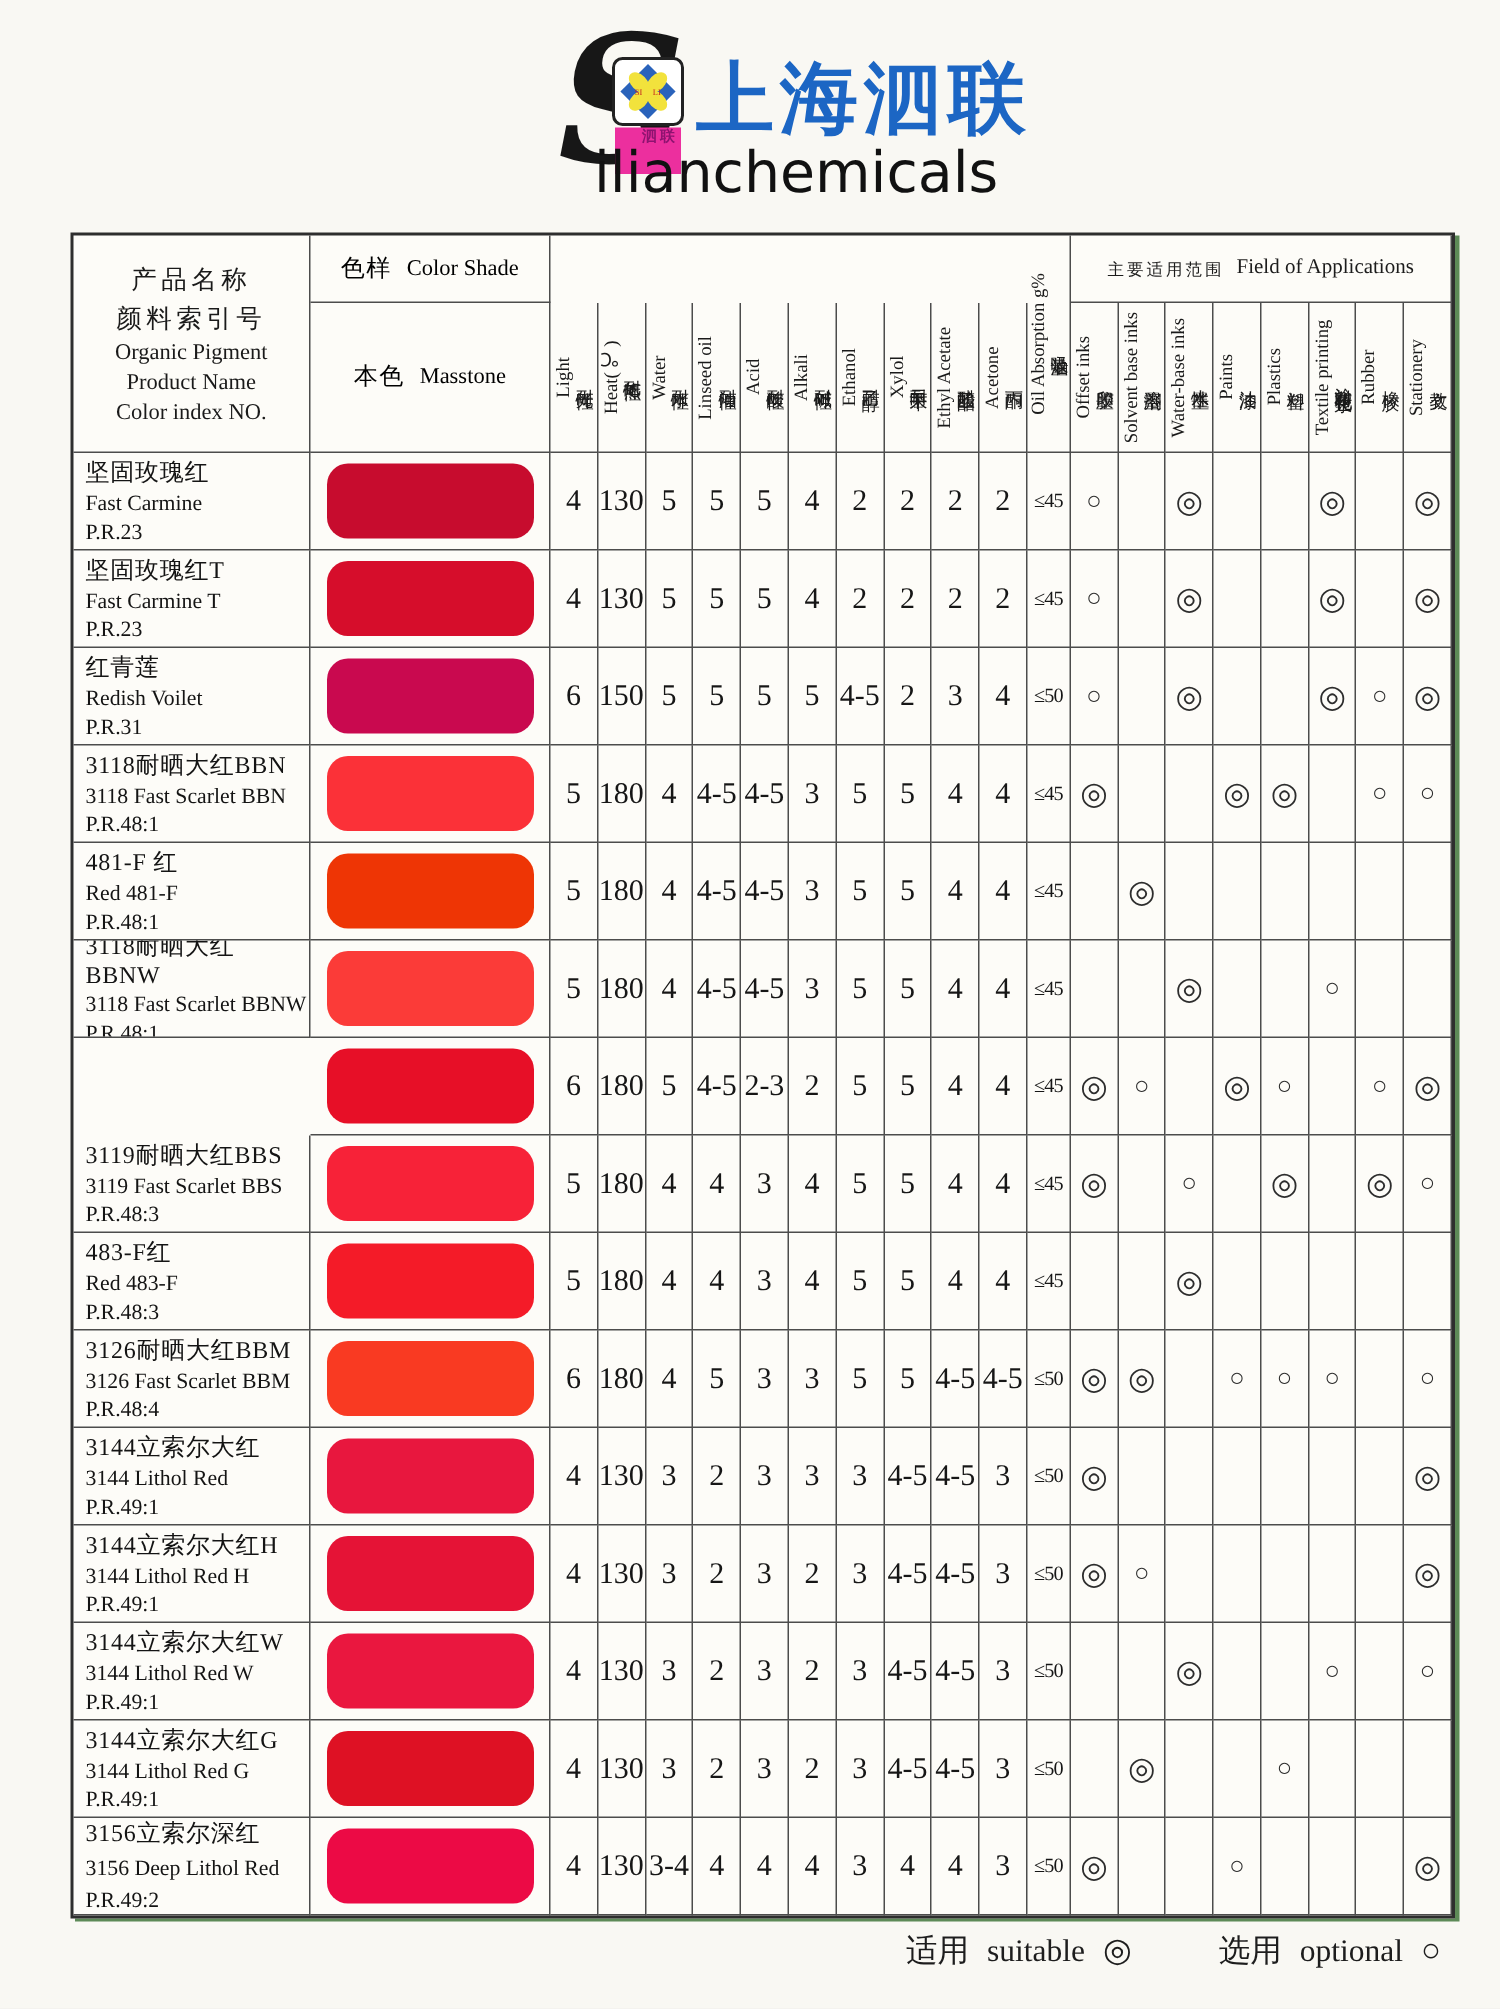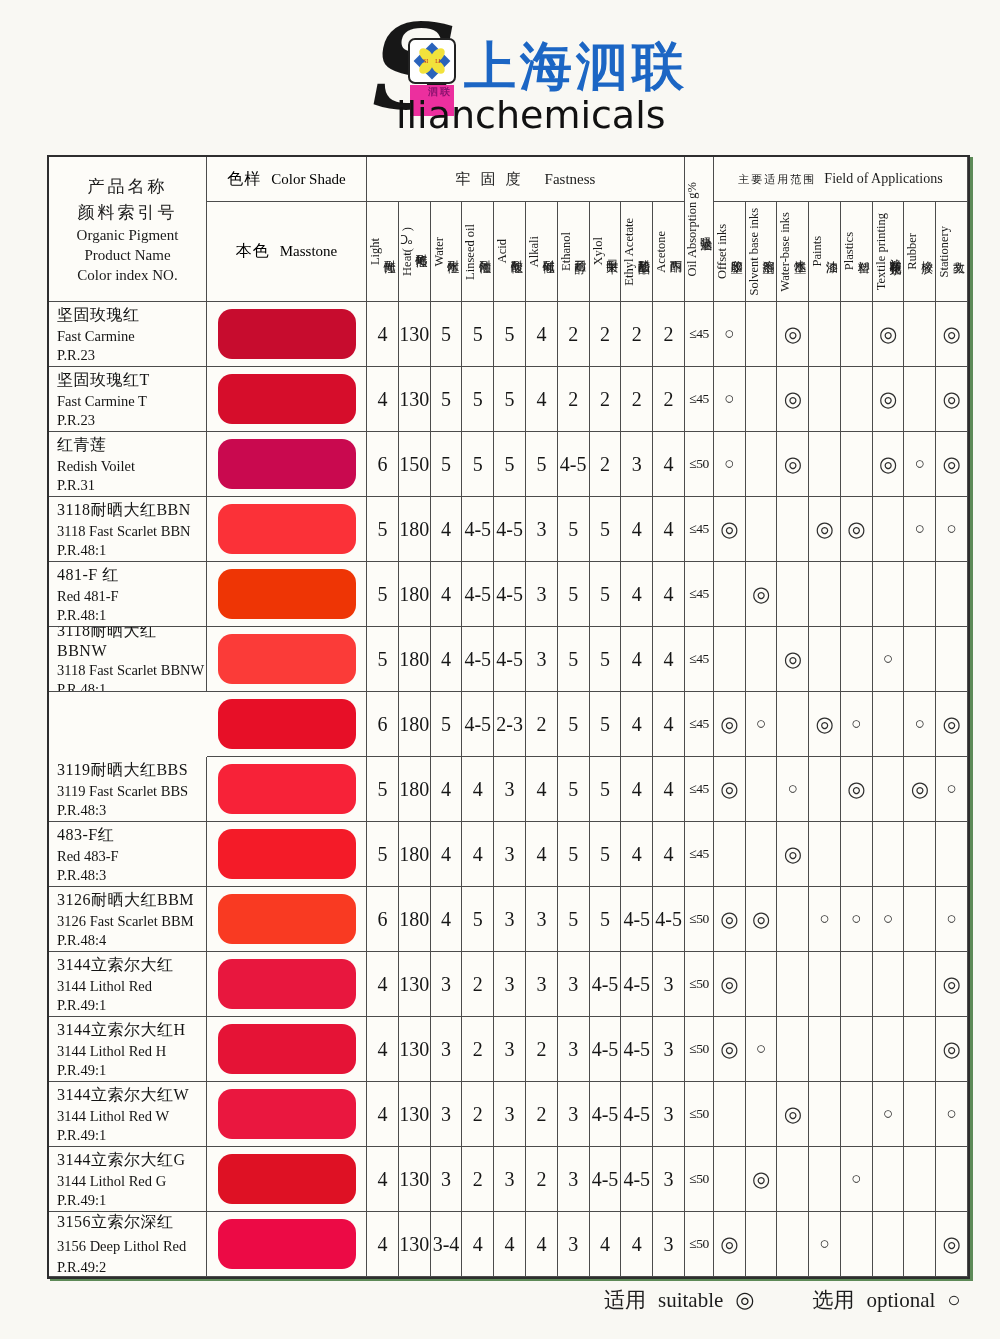--- a/index.html
+++ b/index.html
@@ -89,24 +89,20 @@
       <span class="zh">产品名称</span>
       <span class="zh">颜料索引号</span>
       <span>Organic Pigment</span>
       <span>Product Name</span>
       <span>Color index NO.</span>
     </div>
     <div class="cell cs-hdr" style="grid-column:2;grid-row:2">
       <span class="zh">本色</span>
       <span class="en">Masstone</span>
     </div>
-    <div class="cell group-hdr" style="grid-column:3/13;grid-row:1">
-      <span class="zh">牢固度</span>
-      <span class="en">Fastness</span>
-    </div>
     <div class="cell group-hdr apps-hdr" style="grid-column:14/22;grid-row:1">
       <span class="zh">主要适用范围</span>
       <span class="en">Field of Applications</span>
     </div>
   <div class="cell vcell" style="grid-area: 2 / 3;">
         <span class="ven">Light</span>
         <span class="vzh">耐光性</span>
       </div>
       <div class="cell vcell" style="grid-area: 2 / 4;">
         <span class="ven">Heat(℃)</span>

